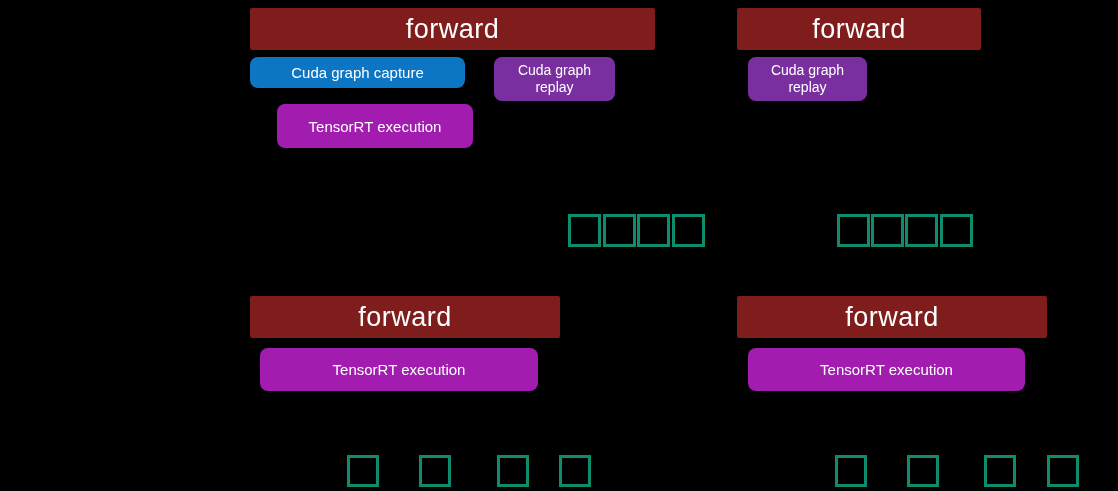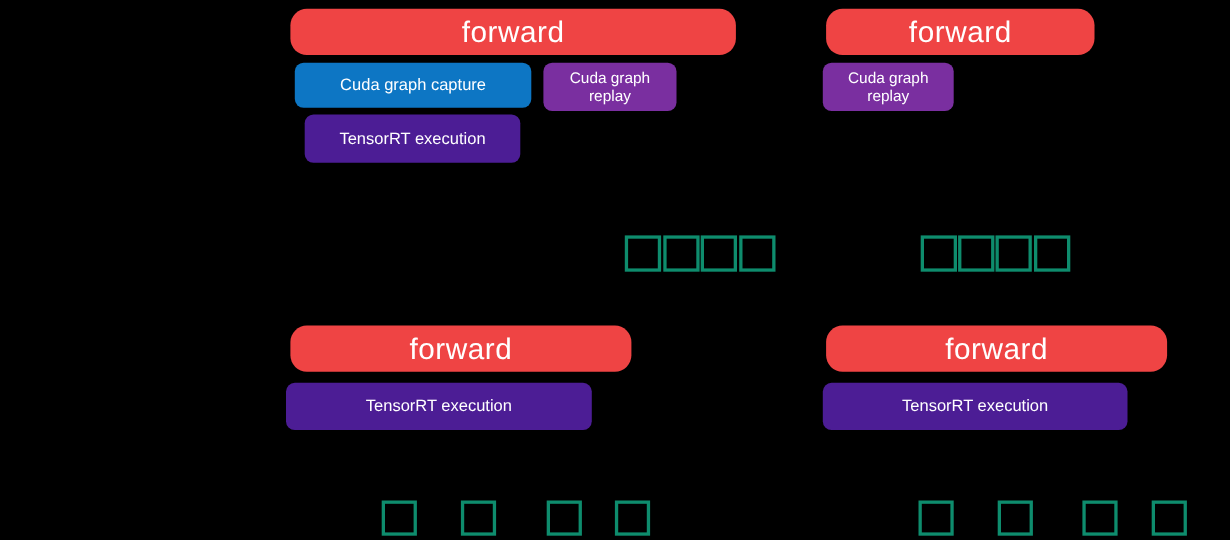--- a/index.html
+++ b/index.html
@@ -18,62 +18,61 @@
   .bar {
     position: absolute;
     display: flex;
     align-items: center;
     justify-content: center;
     text-align: center;
     color: #ffffff;
     box-sizing: border-box;
   }
   .forward-bar {
-    background: #ef4444;
-    border-radius: 15px;
+    background: #7f1d1d;
+    border-radius: 2px;
     font-size: 27px;
     font-weight: 400;
     letter-spacing: 0.5px;
-    margin-left: 14px;
   }
   .capture-box {
     background: #0d76c4;
     border-radius: 8px;
     font-size: 15px;
   }
   .replay-box {
     background: #7a2fa0;
     border-radius: 8px;
     font-size: 14px;
     line-height: 1.25;
     padding: 16px 6px;
   }
   .tensorrt-box {
-    background: #4c1d95;
+    background: #a21caf;
     border-radius: 8px;
     font-size: 15px;
   }
   .kernel-square {
     position: absolute;
     box-sizing: border-box;
     border: 3px solid #0e8c6d;
     background: transparent;
   }
   .ksq-lg { width: 33px; height: 33px; }
   .ksq-sm { width: 32px; height: 32px; }
 </style>
 </head>
 <body>
 
 <div class="canvas">
 
   <div class="bar forward-bar" style="left:250px; top:8px; width:405px; height:42px;">
     <span>forward</span>
   </div>
-  <div class="bar capture-box" style="left:268px; top:57px; width:215px; height:41px;">
+  <div class="bar capture-box" style="left:250px; top:57px; width:215px; height:31px;">
     <span>Cuda graph capture</span>
   </div>
   <div class="bar replay-box" style="left:494px; top:57px; width:121px; height:44px;">
     <span>Cuda graph replay</span>
   </div>
   <div class="bar tensorrt-box" style="left:277px; top:104px; width:196px; height:44px;">
     <span>TensorRT execution</span>
   </div>
 
   <div class="bar forward-bar" style="left:737px; top:8px; width:244px; height:42px;">

